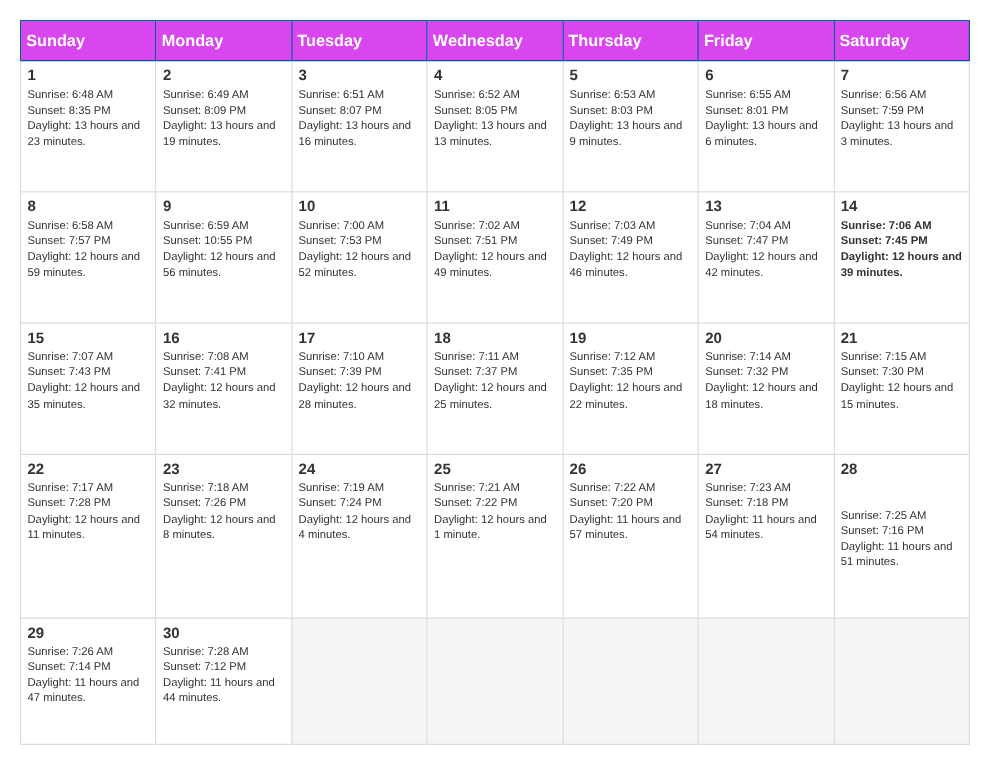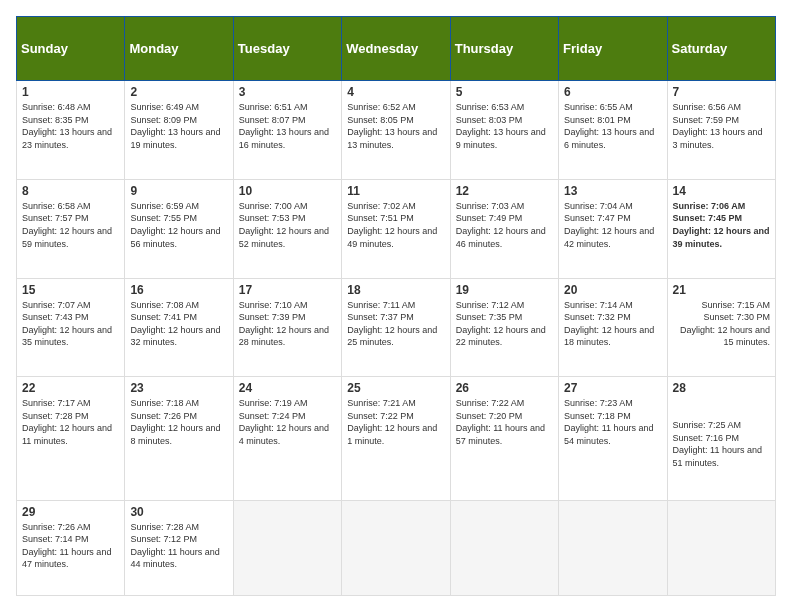--- a/index.html
+++ b/index.html
@@ -41,25 +41,25 @@
       color: #555;
     }
     .calendar {
       flex: 1;
       border: 1px solid #ccc;
       border-collapse: collapse;
       width: 100%;
       table-layout: fixed;
     }
     .calendar th {
-      background: #4d7c0f;
+      background: #d946ef;
       color: #fff;
       font-size: 13px;
       font-weight: bold;
-      padding: 24px 4px;
+      padding: 8px 4px;
       text-align: left;
       border: 1px solid #1255a0;
     }
     .calendar td {
       vertical-align: top;
       padding: 4px 5px;
       border: 1px solid #ddd;
       font-size: 9.5px;
       color: #333;
       background: #fff;
@@ -149,21 +149,21 @@
         <tr>
           <td>
             <span class="day-num">8</span>
             <div class="day-info" style="white-space: pre-line;">Sunrise: 6:58 AM
 Sunset: 7:57 PM
 Daylight: 12 hours and 59 minutes.</div>
           </td>
           <td>
             <span class="day-num">9</span>
             <div class="day-info" style="white-space: pre-line;">Sunrise: 6:59 AM
-Sunset: 7:55 PM
+Sunset: 10:55 PM
 Daylight: 12 hours and 56 minutes.</div>
           </td>
           <td>
             <span class="day-num">10</span>
             <div class="day-info" style="white-space: pre-line;">Sunrise: 7:00 AM
 Sunset: 7:53 PM
 Daylight: 12 hours and 52 minutes.</div>
           </td>
           <td>
             <span class="day-num">11</span>
@@ -222,21 +222,21 @@
 Daylight: 12 hours and 22 minutes.</div>
           </td>
           <td>
             <span class="day-num">20</span>
             <div class="day-info" style="white-space: pre-line;">Sunrise: 7:14 AM
 Sunset: 7:32 PM
 Daylight: 12 hours and 18 minutes.</div>
           </td>
           <td>
             <span class="day-num">21</span>
-            <div class="day-info" style="white-space: pre-line; text-align: right;">Sunrise: 7:15 AM
+            <div class="day-info" style="white-space: pre-line;">Sunrise: 7:15 AM
 Sunset: 7:30 PM
 Daylight: 12 hours and 15 minutes.</div>
           </td>
         </tr>
         <tr>
           <td>
             <span class="day-num">22</span>
             <div class="day-info" style="white-space: pre-line;">Sunrise: 7:17 AM
 Sunset: 7:28 PM
 Daylight: 12 hours and 11 minutes.</div>

